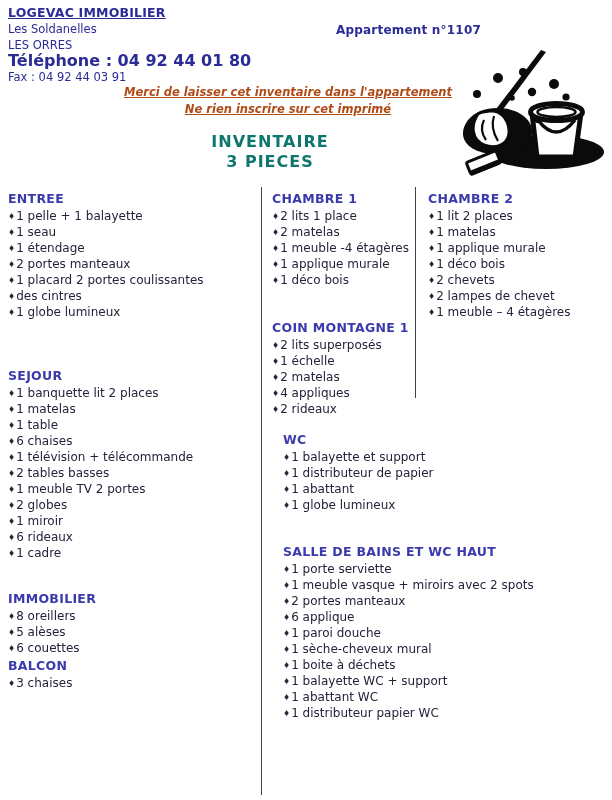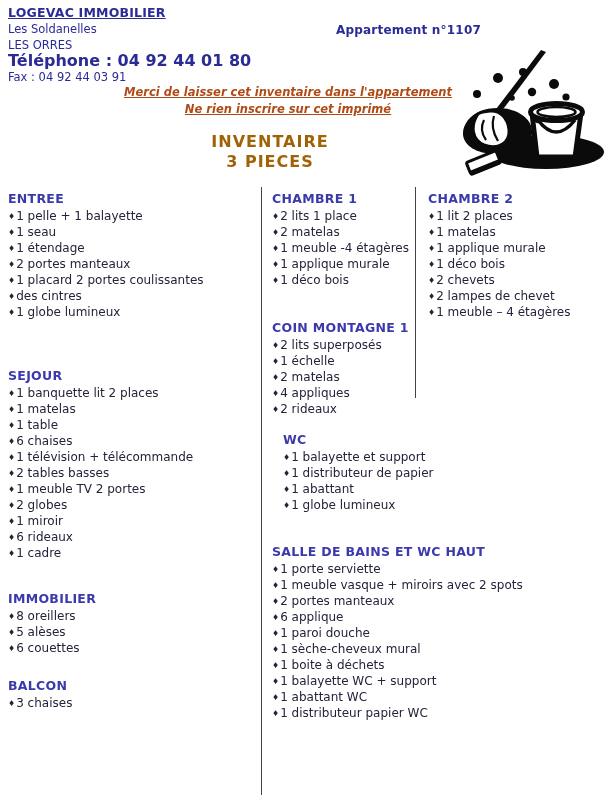--- a/index.html
+++ b/index.html
@@ -21,42 +21,42 @@
   .agency .line{font-size:11.5px;line-height:16px;}
   .agency .phone{font-weight:bold;font-size:16px;line-height:16px;}
   
   .building-block{position:absolute;left:336px;top:4px;color:var(--navy);}
   .building-block .building{font-weight:bold;font-size:12px;line-height:14px;letter-spacing:.3px;}
   .building-block .apartment{font-weight:bold;font-size:12px;line-height:14px;margin-top:19px;letter-spacing:.2px;}
   
   .notice{position:absolute;left:0;top:84px;width:540px;text-align:center;color:var(--notice-red);padding-left:18px;}
   .notice div{font-size:11.5px;font-weight:bold;font-style:italic;line-height:17px;text-decoration:underline;}
   
-  .title{position:absolute;left:0;top:132px;width:540px;text-align:center;color:#a16207;}
+  .title{position:absolute;left:0;top:132px;width:540px;text-align:center;color:#0f766e;}
   .title div{font-size:16px;font-weight:bold;line-height:20px;letter-spacing:1px;}
   
   .clipart{position:absolute;left:448px;top:50px;width:164px;height:130px;}
   
   .vline{position:absolute;width:1px;background:var(--line);}
   .vline1{left:261px;top:187px;height:608px;}
   .vline2{left:415px;top:187px;height:211px;}
   
   .col{position:absolute;top:190px;}
   #col1{left:8px;width:252px;}
   #col2{left:272px;width:160px;}
   #col3{left:428px;width:182px;}
   .sec-head{height:18px;line-height:18px;font-weight:bold;font-size:12.5px;color:var(--head-blue);letter-spacing:.3px;white-space:nowrap;}
   .item{height:16px;line-height:16px;font-size:12px;color:var(--ink);white-space:nowrap;}
   .blt{font-size:8px;margin-right:1px;vertical-align:1.5px;color:var(--ink);}
   #col1 .section:nth-child(2){margin-top:47px;}
   #col1 .section:nth-child(3){margin-top:29px;}
-  #col1 .section:nth-child(4){margin-top:21px;}
+  #col1 .section:nth-child(4){margin-top:1px;}
   #col2 .section:nth-child(2){margin-top:31px;}
   #col2 .section:nth-child(3){margin-top:14px;margin-left:11px;}
-  #col2 .section:nth-child(4){margin-top:30px;}
+  #col2 .section:nth-child(4){margin-top:30px;margin-left:11px;}
 </style>
 </head>
 <body>
 
 <div class="page">
 
   <div class="agency">
     <div class="company">LOGEVAC IMMOBILIER</div>
     <div class="line">Les Soldanelles</div>
     <div class="line">LES ORRES</div>

